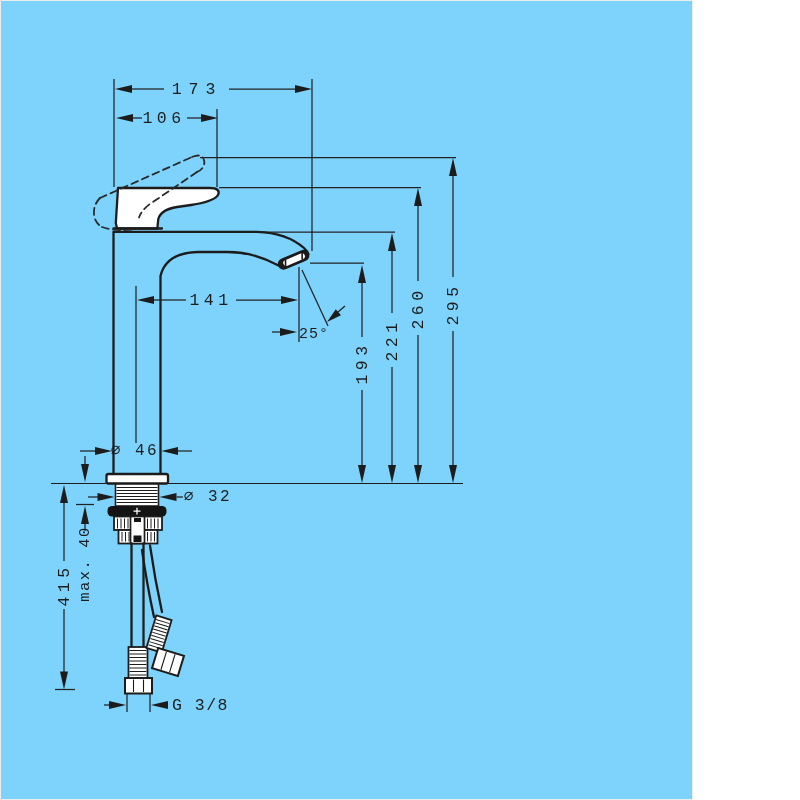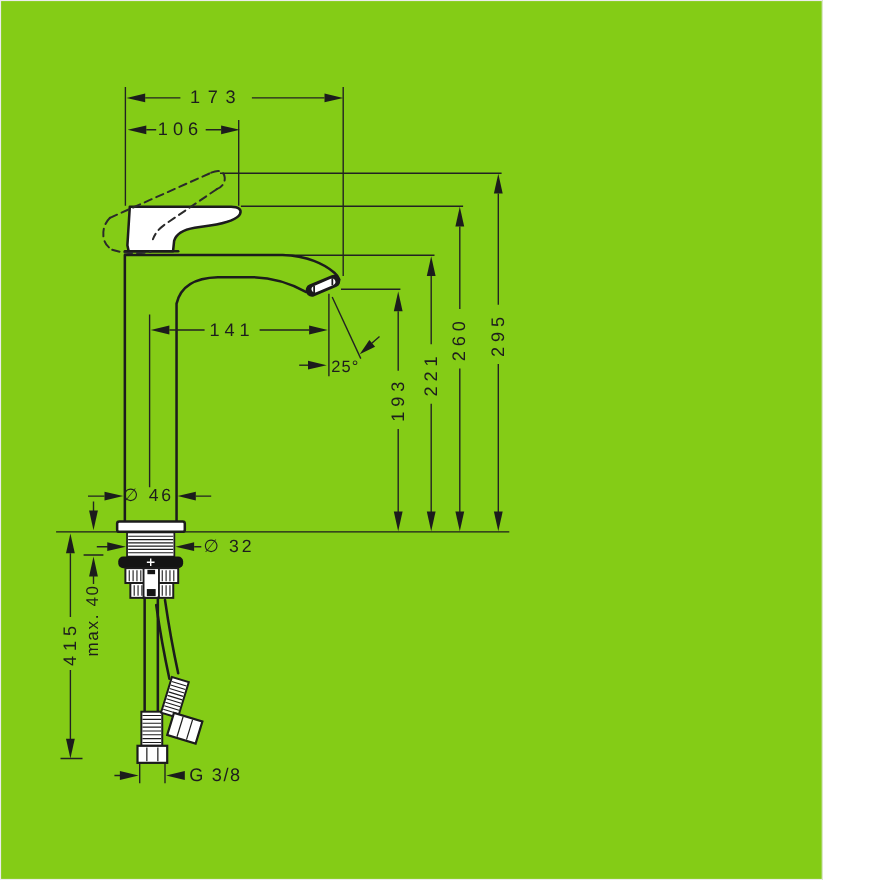--- a/index.html
+++ b/index.html
@@ -1,19 +1,19 @@
 <!DOCTYPE html>
 <html><head>
 <meta charset="utf-8">
 <style>
   html,body{margin:0;padding:0;background:#ffffff;}
   .page{
-    position:relative;width:748px;height:800px;background:#84cc16;
+    position:relative;width:693px;height:800px;background:#7dd3fc;
     box-sizing:border-box;border:1px solid #ececec;overflow:hidden;
-    font-family:Liberation Sans, sans-serif;
+    font-family:Liberation Mono, monospace;
   }
   svg{position:absolute;left:0;top:0;}
   .outline{stroke:#1c1c1c;stroke-width:2.3;fill:none;stroke-linecap:round;stroke-linejoin:round;}
   .outline-fill{stroke:#1c1c1c;stroke-width:2.3;fill:#ffffff;stroke-linejoin:round;}
   .thin{stroke:#1c1c1c;stroke-width:1.1;fill:none;}
   .dashed{stroke:#2a2a2a;stroke-width:1.8;fill:none;stroke-dasharray:7 4.5;stroke-linecap:round;}
   .dim{stroke:#222222;stroke-width:1.25;fill:none;}
   .arrow{fill:#1c1c1c;stroke:none;}
   .dim-text{font-size:16.5px;fill:#1d1d1d;letter-spacing:4.5px;}
   .dim-text-wide{font-size:16.5px;fill:#1d1d1d;letter-spacing:7px;}

